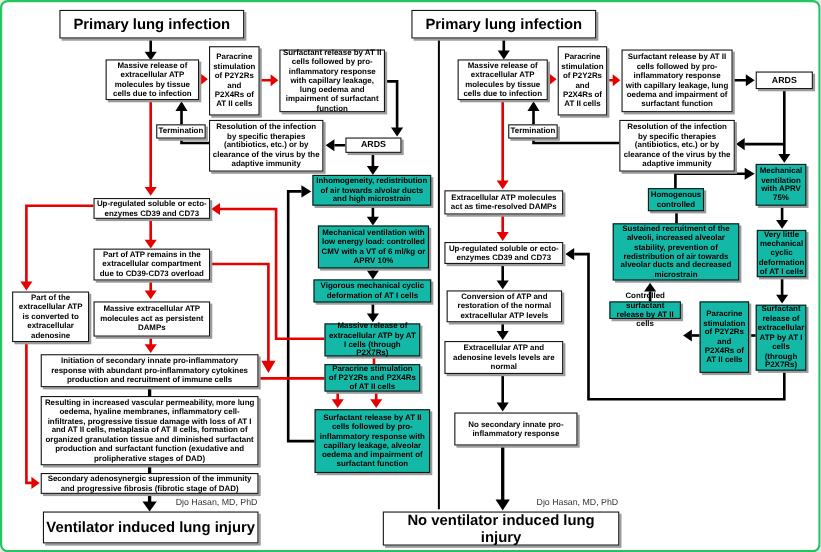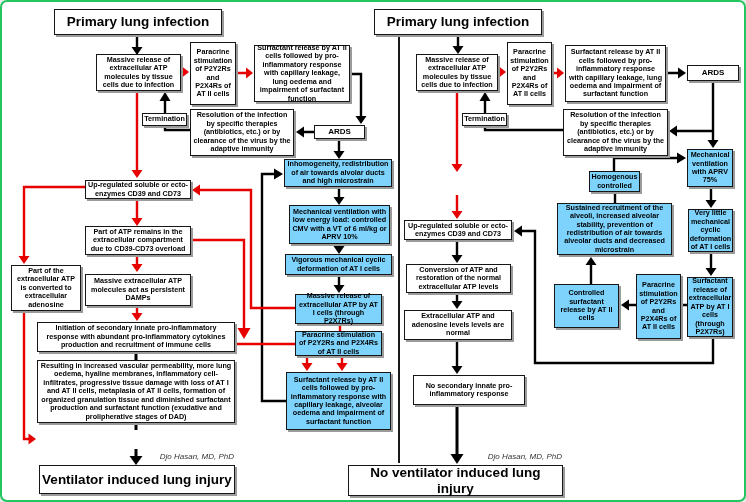--- a/index.html
+++ b/index.html
@@ -13,26 +13,26 @@
   .k3{stroke:#000;stroke-width:3;fill:none}
   .r{stroke:#e60000;stroke-width:2.4;fill:none}
   .kf{fill:#000;stroke:none}
   .rf{fill:#e60000;stroke:none}
   .div{stroke:#000;stroke-width:1.8;fill:none}
   .box{
     position:absolute;box-sizing:border-box;background:#fff;border:1px solid #161616;
     box-shadow:2px 2px 0 #9b9b9b;display:flex;align-items:center;justify-content:center;
     text-align:center;font-weight:bold;font-size:7.2px;line-height:1.18;padding:1px 2px;color:#000;
   }
-  .gray{background:#7dd3fc;}
+  .gray{background:#14b8a6;}
   .title{font-size:13.5px;}
   .conclusion{font-size:13.5px;}
   .ards{font-size:8px;}
   .credit{
-    position:absolute;font-style:italic;font-size:8px;color:#333;text-align:right;font-weight:normal;
+    position:absolute;font-size:8px;color:#333;text-align:right;font-weight:normal;
   }
 </style>
 </head>
 <body>
 
 <div id="canvas">
 
   <svg id="wires" viewBox="0 0 746 502">
 
     <line class="div" x1="397" y1="34" x2="397" y2="461"></line>
@@ -142,37 +142,39 @@
   <div class="box gray" style="left:283px;top:252px;width:107px;height:21px">Vigorous mechanical cyclic deformation of AT I cells</div>
   <div class="box gray" style="left:293px;top:292px;width:87px;height:30px">Massive release of extracellular ATP by AT I cells (through P2X7Rs)</div>
   <div class="box gray" style="left:293px;top:329px;width:87px;height:25px">Paracrine stimulation of P2Y2Rs and P2X4Rs of AT II cells</div>
   <div class="box gray" style="left:284px;top:370px;width:105px;height:58px">Surfactant release by AT II cells followed by pro-inflammatory response with capillary leakage, alveolar oedema and impairment of surfactant function</div>
   <div class="box" style="left:83px;top:178px;width:106px;height:19px">Up-regulated soluble or ecto-enzymes CD39 and CD73</div>
   <div class="box" style="left:83px;top:224px;width:106px;height:29px">Part of ATP remains in the extracellular compartment due to CD39-CD73 overload</div>
   <div class="box" style="left:9px;top:263px;width:70px;height:46px">Part of the extracellular ATP is converted to extracellular adenosine</div>
   <div class="box" style="left:83px;top:272px;width:106px;height:32px">Massive extracellular ATP molecules act as persistent DAMPs</div>
   <div class="box" style="left:35px;top:320px;width:198px;height:30px">Initiation of secondary innate pro-inflammatory response with abundant pro-inflammatory cytokines production and recruitment of immune cells</div>
   <div class="box" style="left:35px;top:358px;width:198px;height:63px">Resulting in increased vascular permeability, more lung oedema, hyaline membranes, inflammatory cell-infiltrates, progressive tissue damage with loss of AT I and AT II cells, metaplasia of AT II cells, formation of organized granulation tissue and diminished surfactant production and surfactant function (exudative and prolipherative stages of DAD)</div>
+  <div class="box" style="left:35px;top:428px;width:198px;height:19px">Secondary adenosynergic supression of the immunity and progressive fibrosis (fibrotic stage of DAD)</div>
   <div class="credit" style="left:132px;top:450px;width:100px">Djo Hasan, MD, PhD</div>
   <div class="box conclusion" style="left:37px;top:463px;width:196px;height:29px">Ventilator induced lung injury</div>
 
   <div class="box title" style="left:372px;top:7px;width:168px;height:26px">Primary lung infection</div>
   <div class="box" style="left:414px;top:52px;width:82px;height:37px">Massive release of extracellular ATP molecules by tissue cells due to infection</div>
   <div class="box" style="left:505px;top:40px;width:45px;height:63px">Paracrine stimulation of P2Y2Rs and P2X4Rs of AT II cells</div>
   <div class="box" style="left:563px;top:43px;width:101px;height:57px">Surfactant release by AT II cells followed by pro-inflammatory response with capillary leakage, lung oedema and impairment of surfactant function</div>
   <div class="box" style="left:460px;top:111px;width:45px;height:13px">Termination</div>
   <div class="box" style="left:561px;top:107px;width:105px;height:47px">Resolution of the infection by specific therapies (antibiotics, etc.) or by clearance of the virus by the adaptive immunity</div>
   <div class="box ards" style="left:685px;top:63px;width:52px;height:16px">ARDS</div>
   <div class="box gray" style="left:685px;top:147px;width:46px;height:38px">Mechanical ventilation with APRV 75%</div>
   <div class="box gray" style="left:587px;top:169px;width:51px;height:21px">Homogenous controlled</div>
   <div class="box gray" style="left:555px;top:201px;width:115px;height:52px">Sustained recruitment of the alveoli, increased alveolar stability, prevention of redistribution of air towards alveolar ducts and decreased microstrain</div>
   <div class="box gray" style="left:686px;top:207px;width:45px;height:43px">Very little mechanical cyclic deformation of AT I cells</div>
-  <div class="box gray" style="left:552px;top:282px;width:65px;height:44px">Controlled surfactant release by AT II cells</div>
+  <div class="box gray" style="left:552px;top:272px;width:65px;height:16px">Controlled surfactant release by AT II cells</div>
   <div class="box gray" style="left:634px;top:272px;width:45px;height:65px">Paracrine stimulation of P2Y2Rs and P2X4Rs of AT II cells</div>
   <div class="box gray" style="left:685px;top:275px;width:46px;height:60px">Surfactant release of extracellular ATP by AT I cells (through P2X7Rs)</div>
+  <div class="box" style="left:402px;top:171px;width:108px;height:22px">Extracellular ATP molecules act as time-resolved DAMPs</div>
   <div class="box" style="left:402px;top:218px;width:108px;height:20px">Up-regulated soluble or ecto-enzymes CD39 and CD73</div>
   <div class="box" style="left:404px;top:262px;width:105px;height:29px">Conversion of ATP and restoration of the normal extracellular ATP levels</div>
   <div class="box" style="left:402px;top:308px;width:108px;height:30px">Extracellular ATP and adenosine levels levels are normal</div>
   <div class="box" style="left:411px;top:373px;width:112px;height:30px">No secondary innate pro-inflammatory response</div>
   <div class="credit" style="left:460px;top:450px;width:100px">Djo Hasan, MD, PhD</div>
   <div class="box conclusion" style="left:346px;top:463px;width:215px;height:31px">No ventilator induced lung injury</div>
 
 </div>
 
 </body></html>

